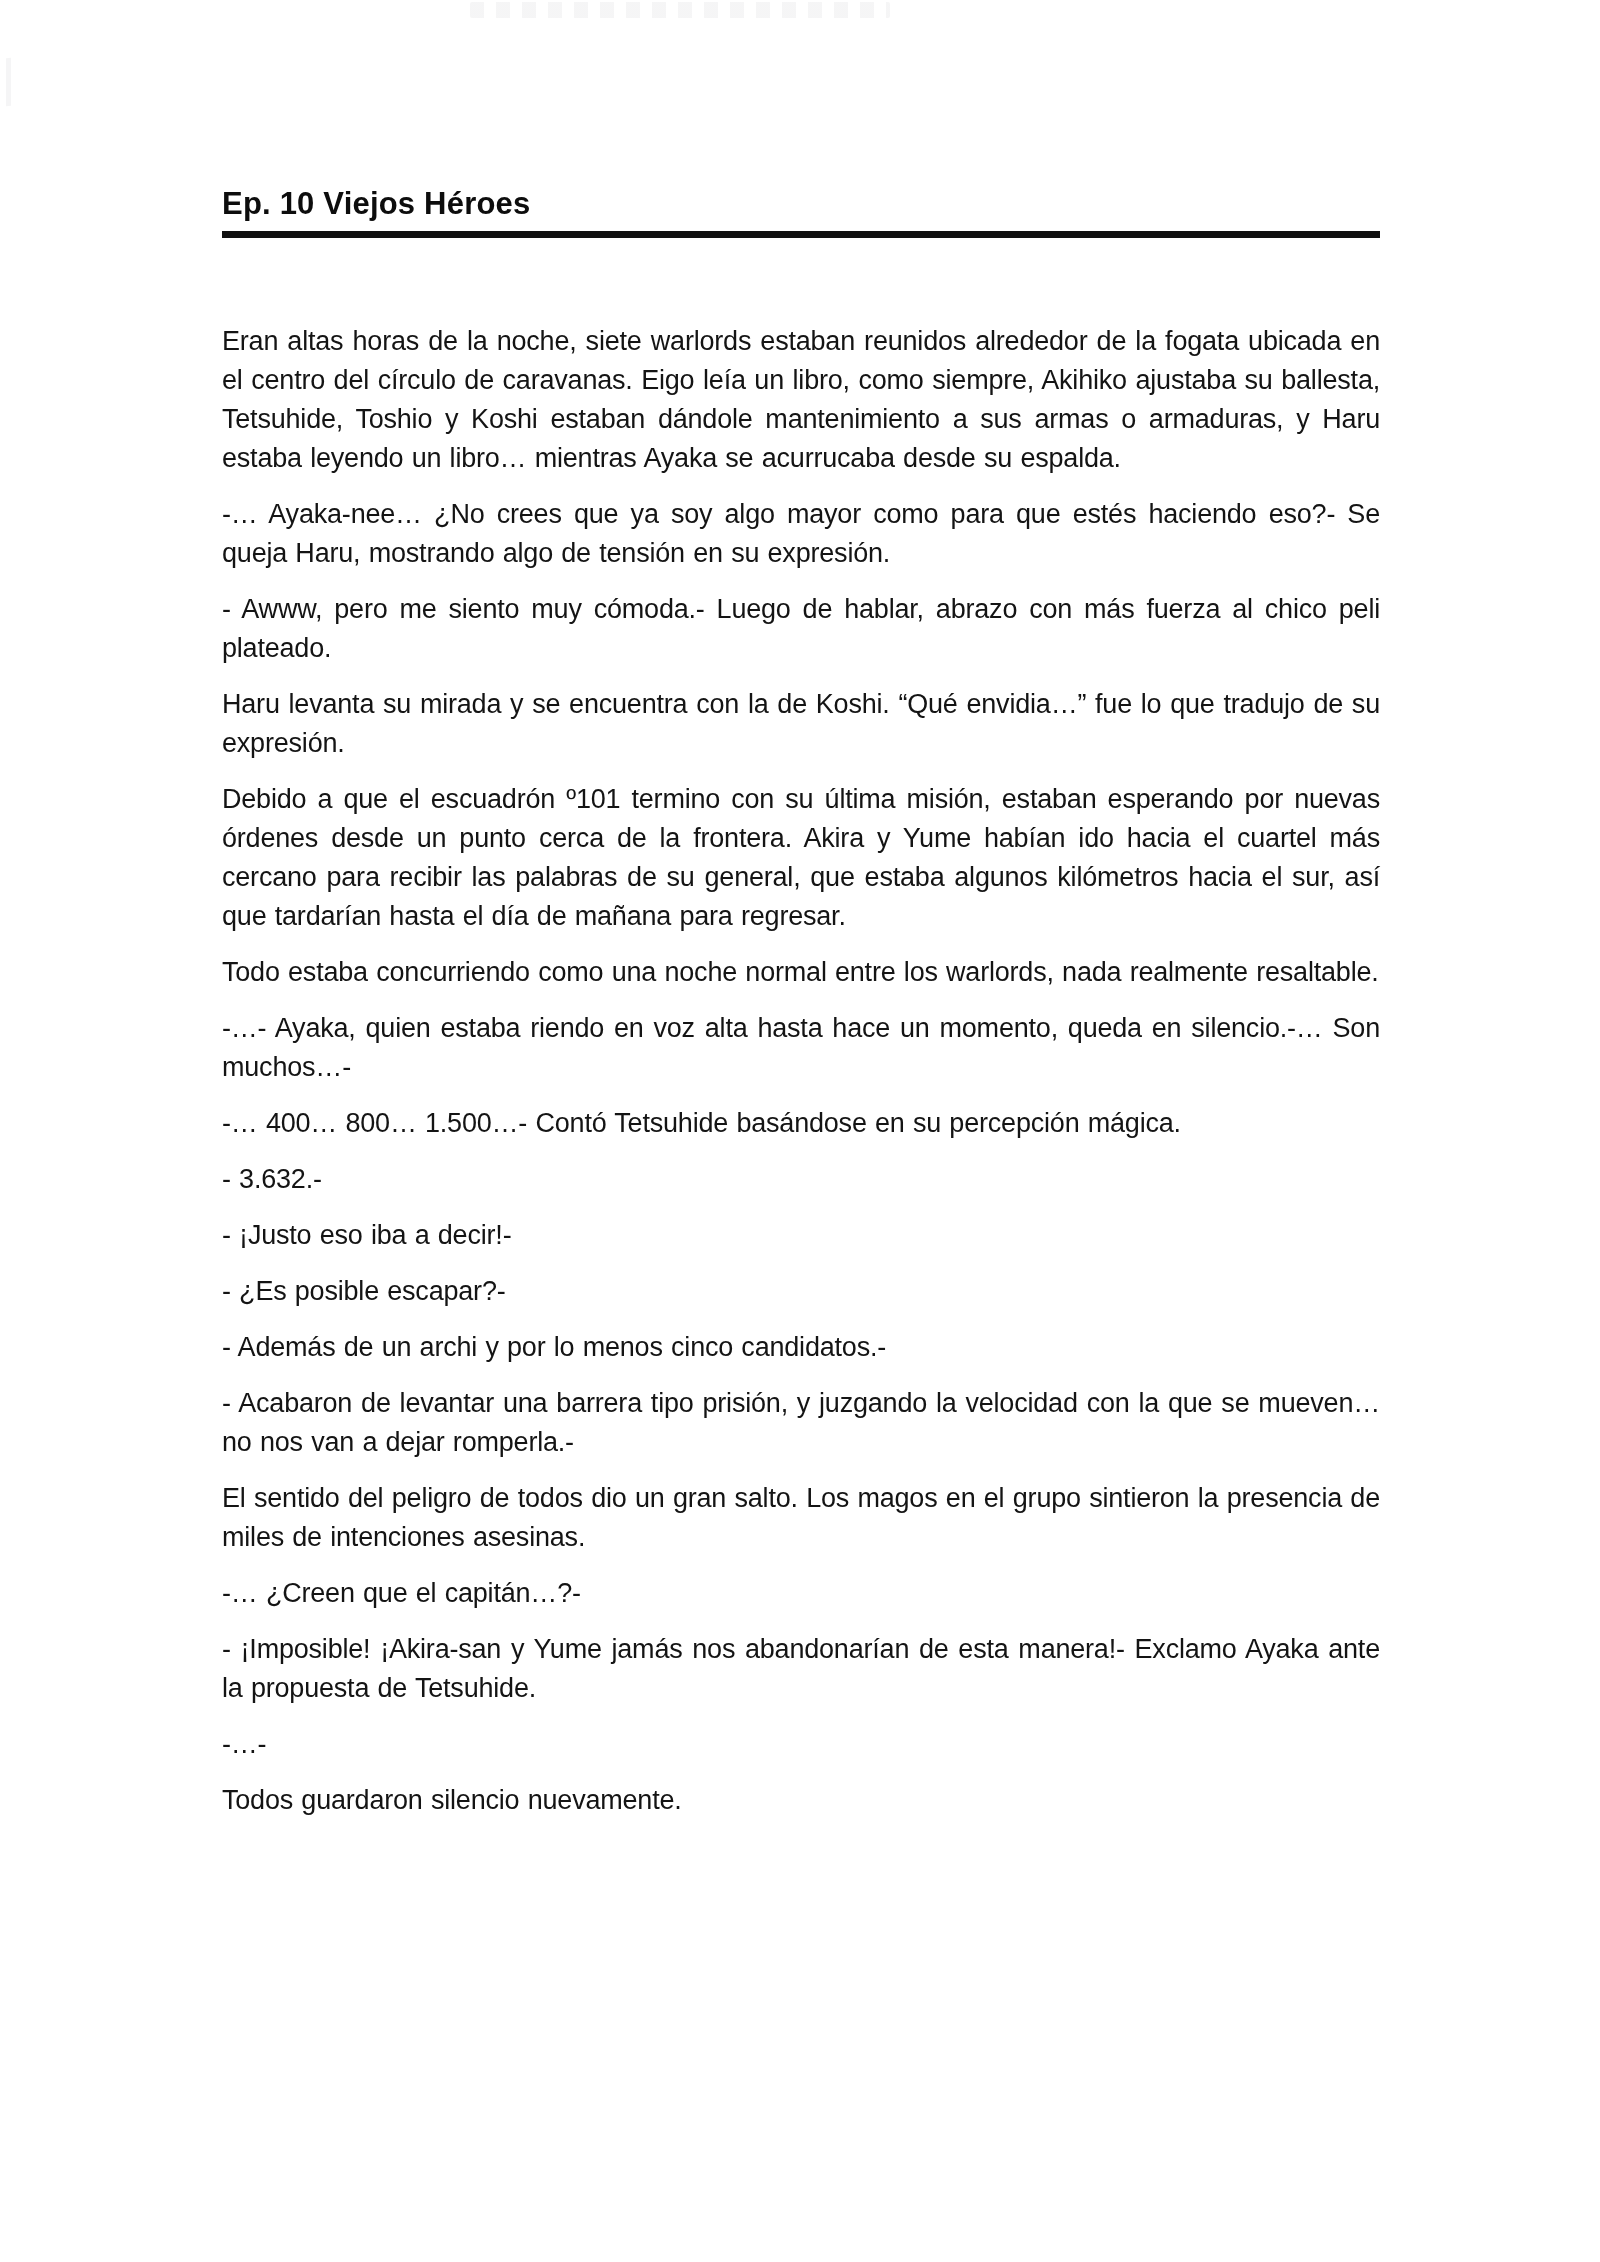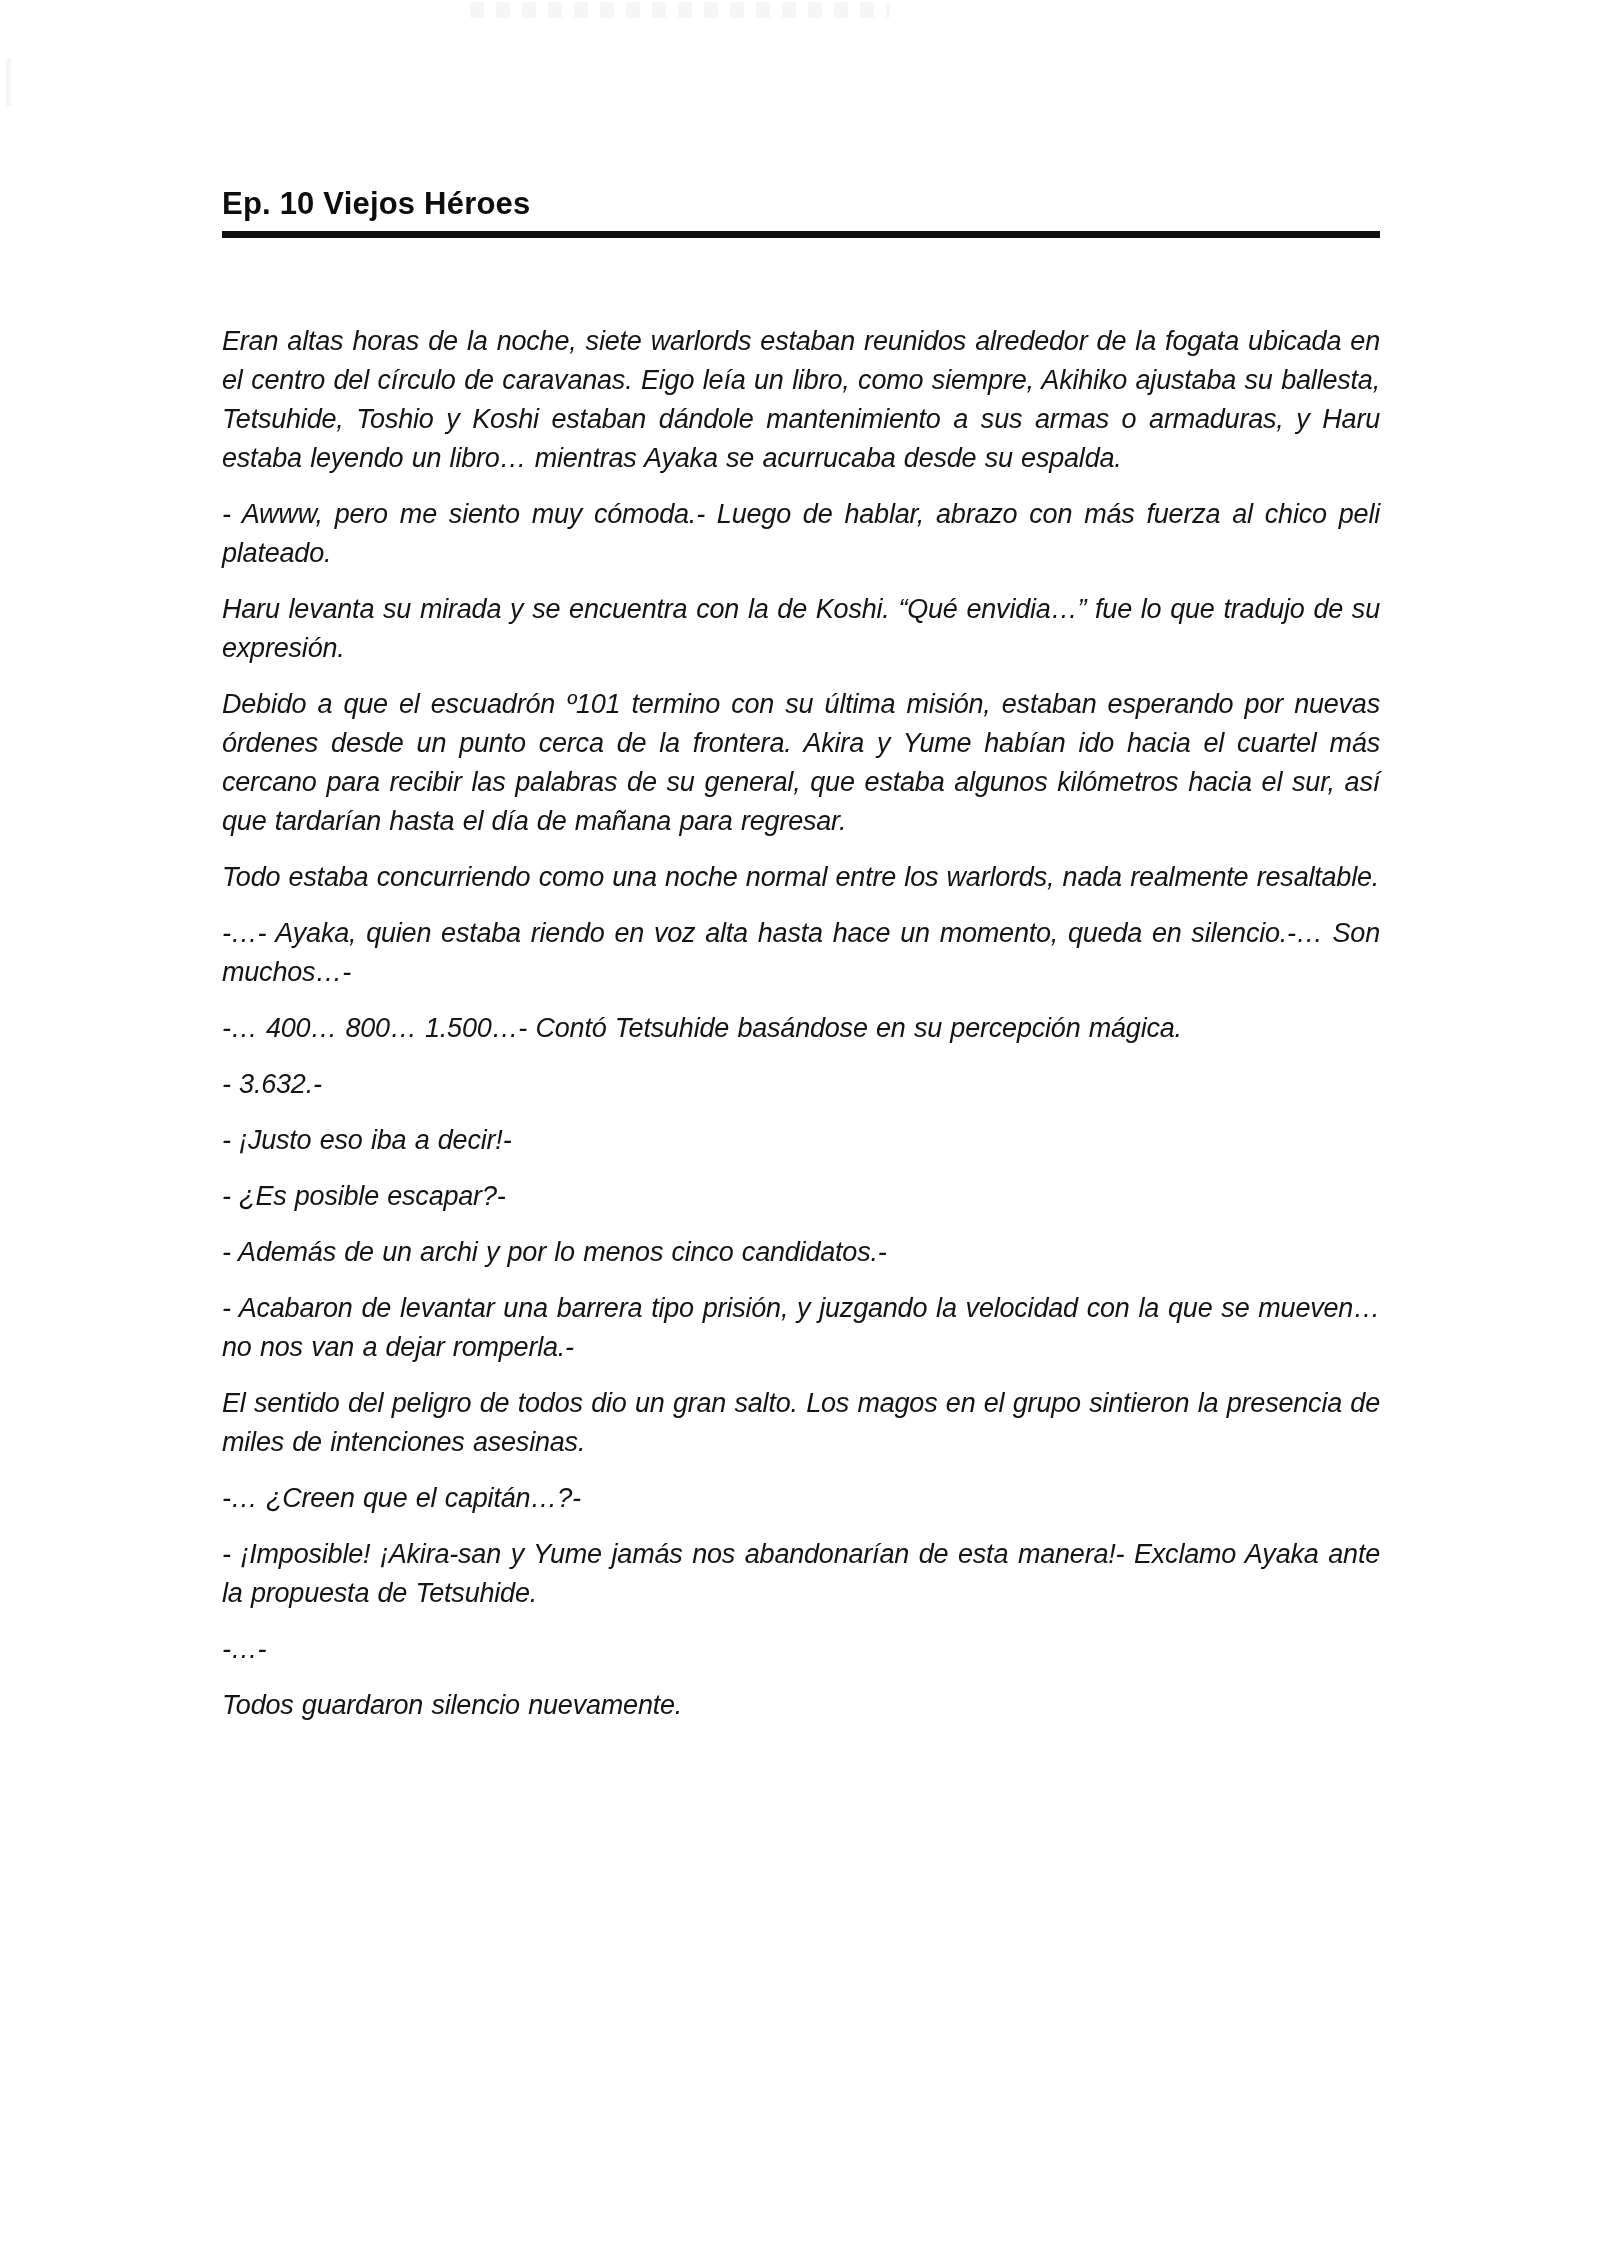--- a/index.html
+++ b/index.html
@@ -63,21 +63,20 @@
   .title-rule {
     height: 7px;
     background: #101010;
     margin-top: 9px;
   }
   .doc-body {
     margin-top: 84px;
   }
   .doc-body p {
     margin: 4px 0 17px 0;
-    font-style: italic;
     font-size: 27px;
     line-height: 39px;
     color: #141414;
     text-align: justify;
     letter-spacing: -0.2px;
     word-spacing: 1px;
   }
 </style>
 </head>
 <body>
@@ -88,20 +87,21 @@
   <div class="left-artifact"></div>
 
   <div class="content">
 
     <h1 class="doc-title">Ep. 10 Viejos Héroes</h1>
 
     <div class="title-rule"></div>
 
     <div class="doc-body">
       <p>Eran altas horas de la noche, siete warlords estaban reunidos alrededor de la fogata ubicada en el centro del círculo de caravanas. Eigo leía un libro, como siempre, Akihiko ajustaba su ballesta, Tetsuhide, Toshio y Koshi estaban dándole mantenimiento a sus armas o armaduras, y Haru estaba leyendo un libro… mientras Ayaka se acurrucaba desde su espalda.</p>
+      <p>-… Ayaka-nee… ¿No crees que ya soy algo mayor como para que estés haciendo eso?- Se queja Haru, mostrando algo de tensión en su expresión.</p>
       <p>- Awww, pero me siento muy cómoda.- Luego de hablar, abrazo con más fuerza al chico peli plateado.</p>
       <p>Haru levanta su mirada y se encuentra con la de Koshi. “Qué envidia…” fue lo que tradujo de su expresión.</p>
       <p>Debido a que el escuadrón º101 termino con su última misión, estaban esperando por nuevas órdenes desde un punto cerca de la frontera. Akira y Yume habían ido hacia el cuartel más cercano para recibir las palabras de su general, que estaba algunos kilómetros hacia el sur, así que tardarían hasta el día de mañana para regresar.</p>
       <p>Todo estaba concurriendo como una noche normal entre los warlords, nada realmente resaltable.</p>
       <p>-…- Ayaka, quien estaba riendo en voz alta hasta hace un momento, queda en silencio.-… Son muchos…-</p>
       <p>-… 400… 800… 1.500…- Contó Tetsuhide basándose en su percepción mágica.</p>
       <p>- 3.632.-</p>
       <p>- ¡Justo eso iba a decir!-</p>
       <p>- ¿Es posible escapar?-</p>
       <p>- Además de un archi y por lo menos cinco candidatos.-</p>

